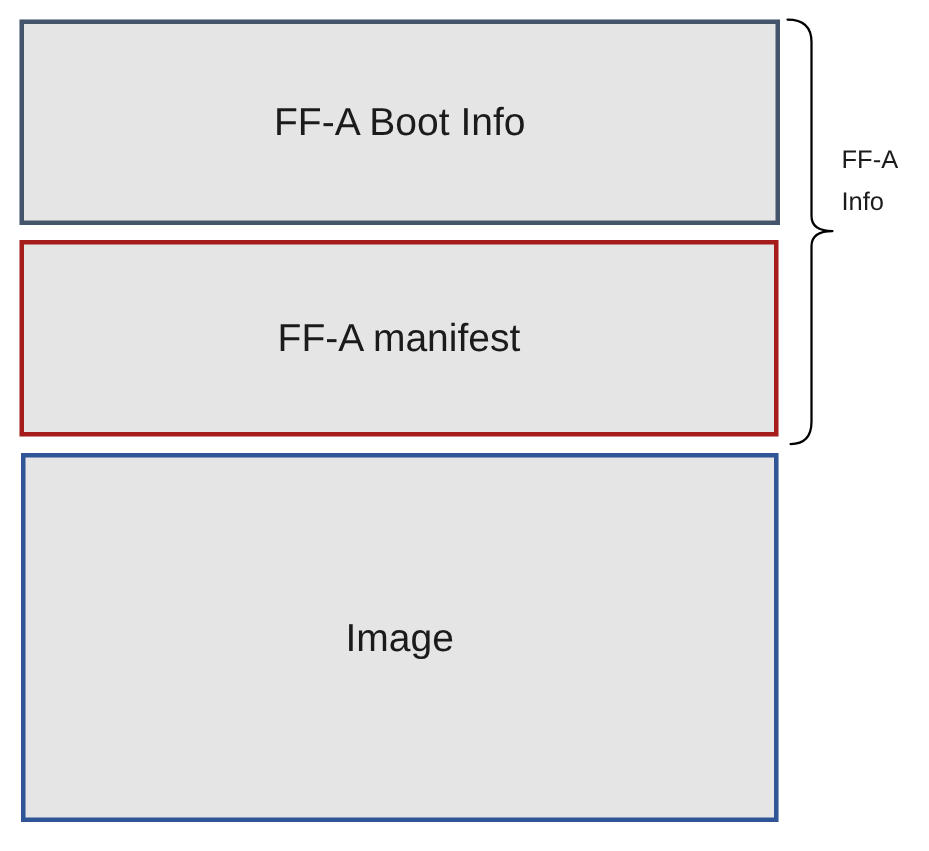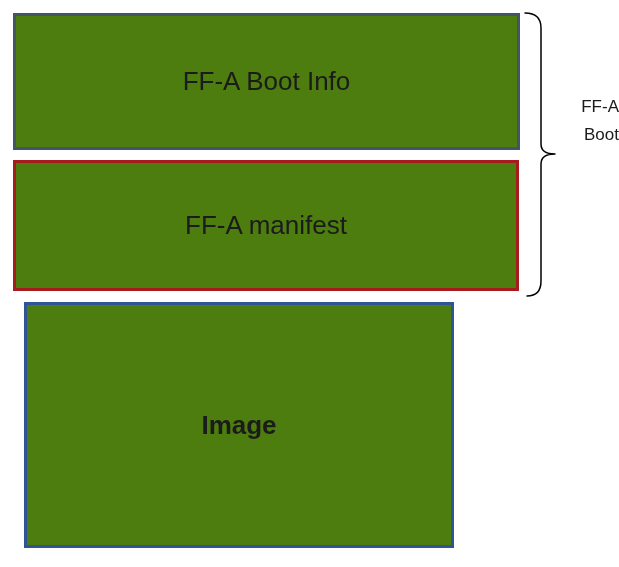--- a/index.html
+++ b/index.html
@@ -12,21 +12,21 @@
     height: 567px;
     position: relative;
     font-family: "Liberation Sans", sans-serif;
     color: #1b1b1b;
     overflow: hidden;
   }
   .diagram-box {
     position: absolute;
     box-sizing: border-box;
     border: 3px solid #a16207;
-    background: #4d7c0f;
+    background: #e5e5e5;
     display: flex;
     align-items: center;
     justify-content: center;
   }
   .diagram-box .box-label {
     font-size: 26px;
     letter-spacing: 0px;
     color: #1b1b1b;
     white-space: nowrap;
   }
@@ -36,25 +36,24 @@
     width: 507px;
     height: 137px;
   }
   #box-manifest {
     left: 13px;
     top: 160px;
     width: 506px;
     height: 131px;
   }
   #box-image {
-    left: 24px;
+    left: 14px;
     top: 302px;
-    width: 430px;
+    width: 505px;
     height: 246px;
-    font-weight: bold;
   }
   #brace-svg {
     position: absolute;
     left: 520px;
     top: 10px;
     width: 42px;
     height: 292px;
   }
   #brace-svg path {
     fill: none;
@@ -64,21 +63,20 @@
     stroke-linejoin: round;
   }
   #brace-label {
     position: absolute;
     left: 561px;
     top: 93px;
     width: 58px;
     font-size: 17px;
     line-height: 28px;
     color: #1b1b1b;
-    text-align: right;
   }
   .brace-label-line {
     white-space: nowrap;
   }
 </style>
 </head>
 <body>
 
 <div class="diagram-box" id="box-boot-info" style="border-color: rgb(68, 84, 106);">
   <span class="box-label">FF-A Boot Info</span>
@@ -91,14 +89,14 @@
 <div class="diagram-box" id="box-image" style="border-color: rgb(47, 85, 151);">
   <span class="box-label">Image</span>
 </div>
 
 <svg id="brace-svg" viewBox="0 0 42 292" aria-hidden="true">
   <path d="M 5 3 Q 21 3 21 18 L 21 134 Q 21 144 35 144 Q 21 144 21 154 L 21 271 Q 21 286 7 286" style="stroke: rgb(0, 0, 0);"></path>
 </svg>
 
 <div id="brace-label">
   <div class="brace-label-line">FF-A</div>
-  <div class="brace-label-line">Boot</div>
+  <div class="brace-label-line">Info</div>
 </div>
 
 </body></html>

